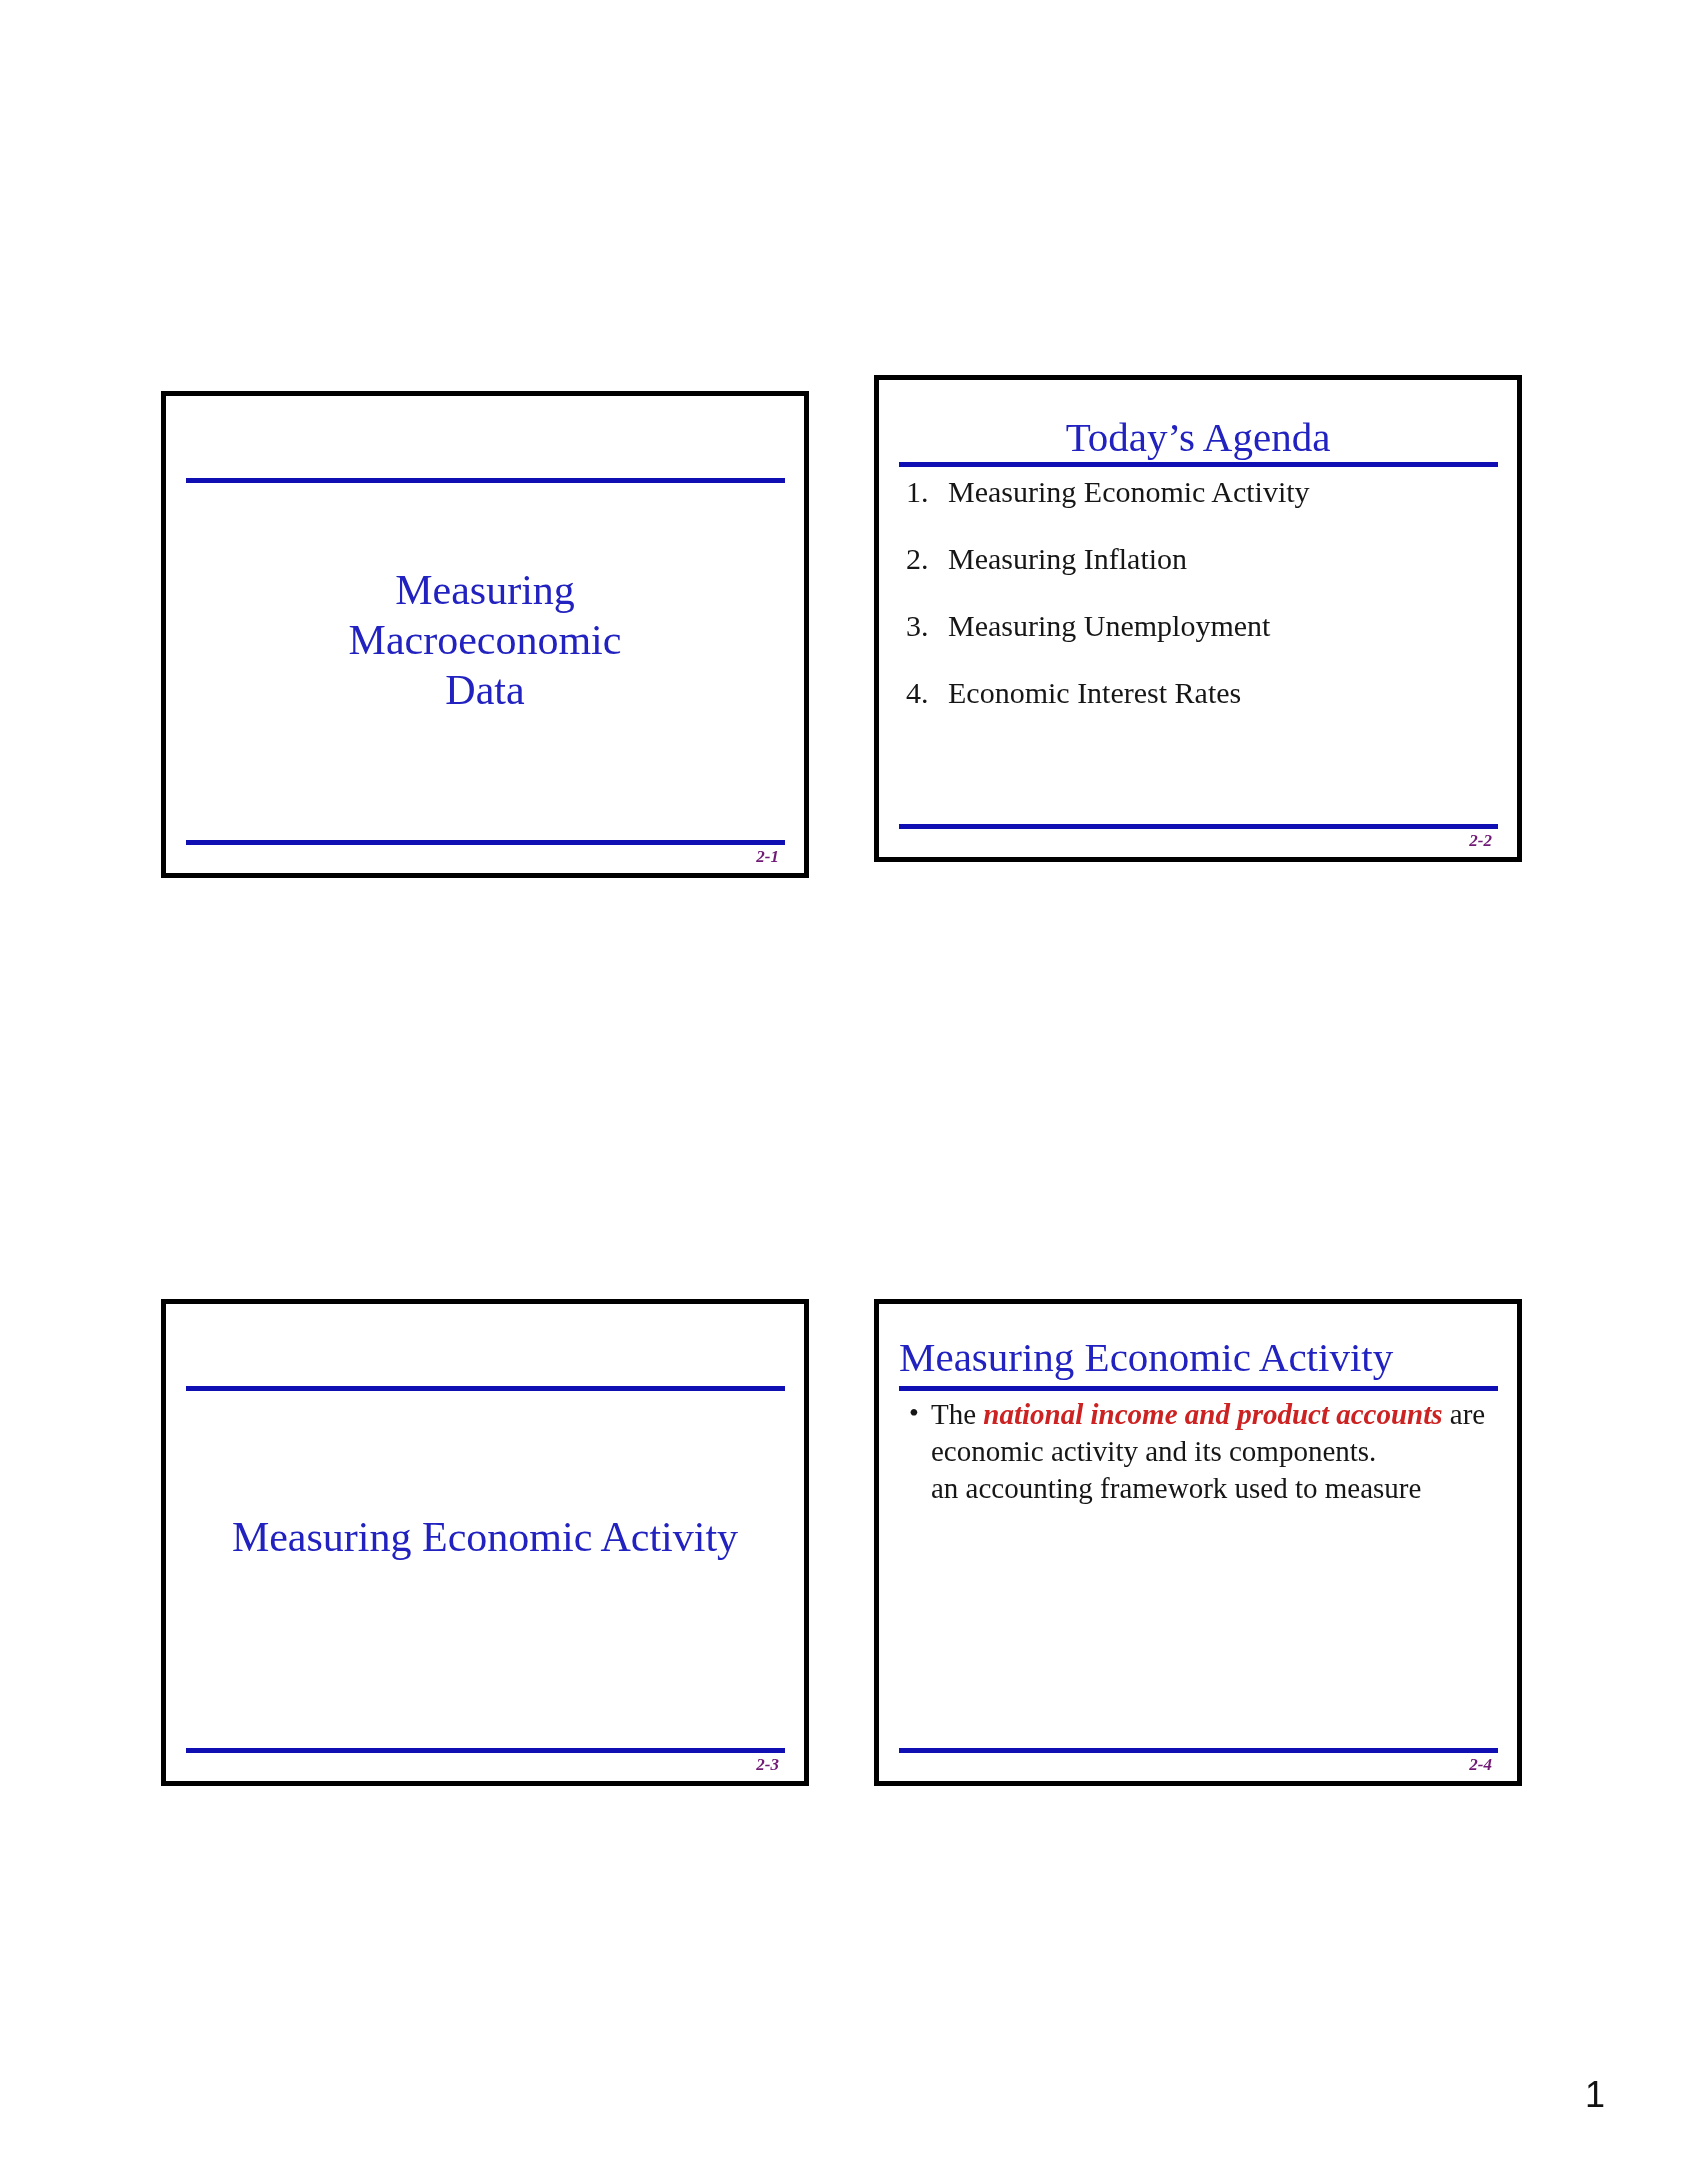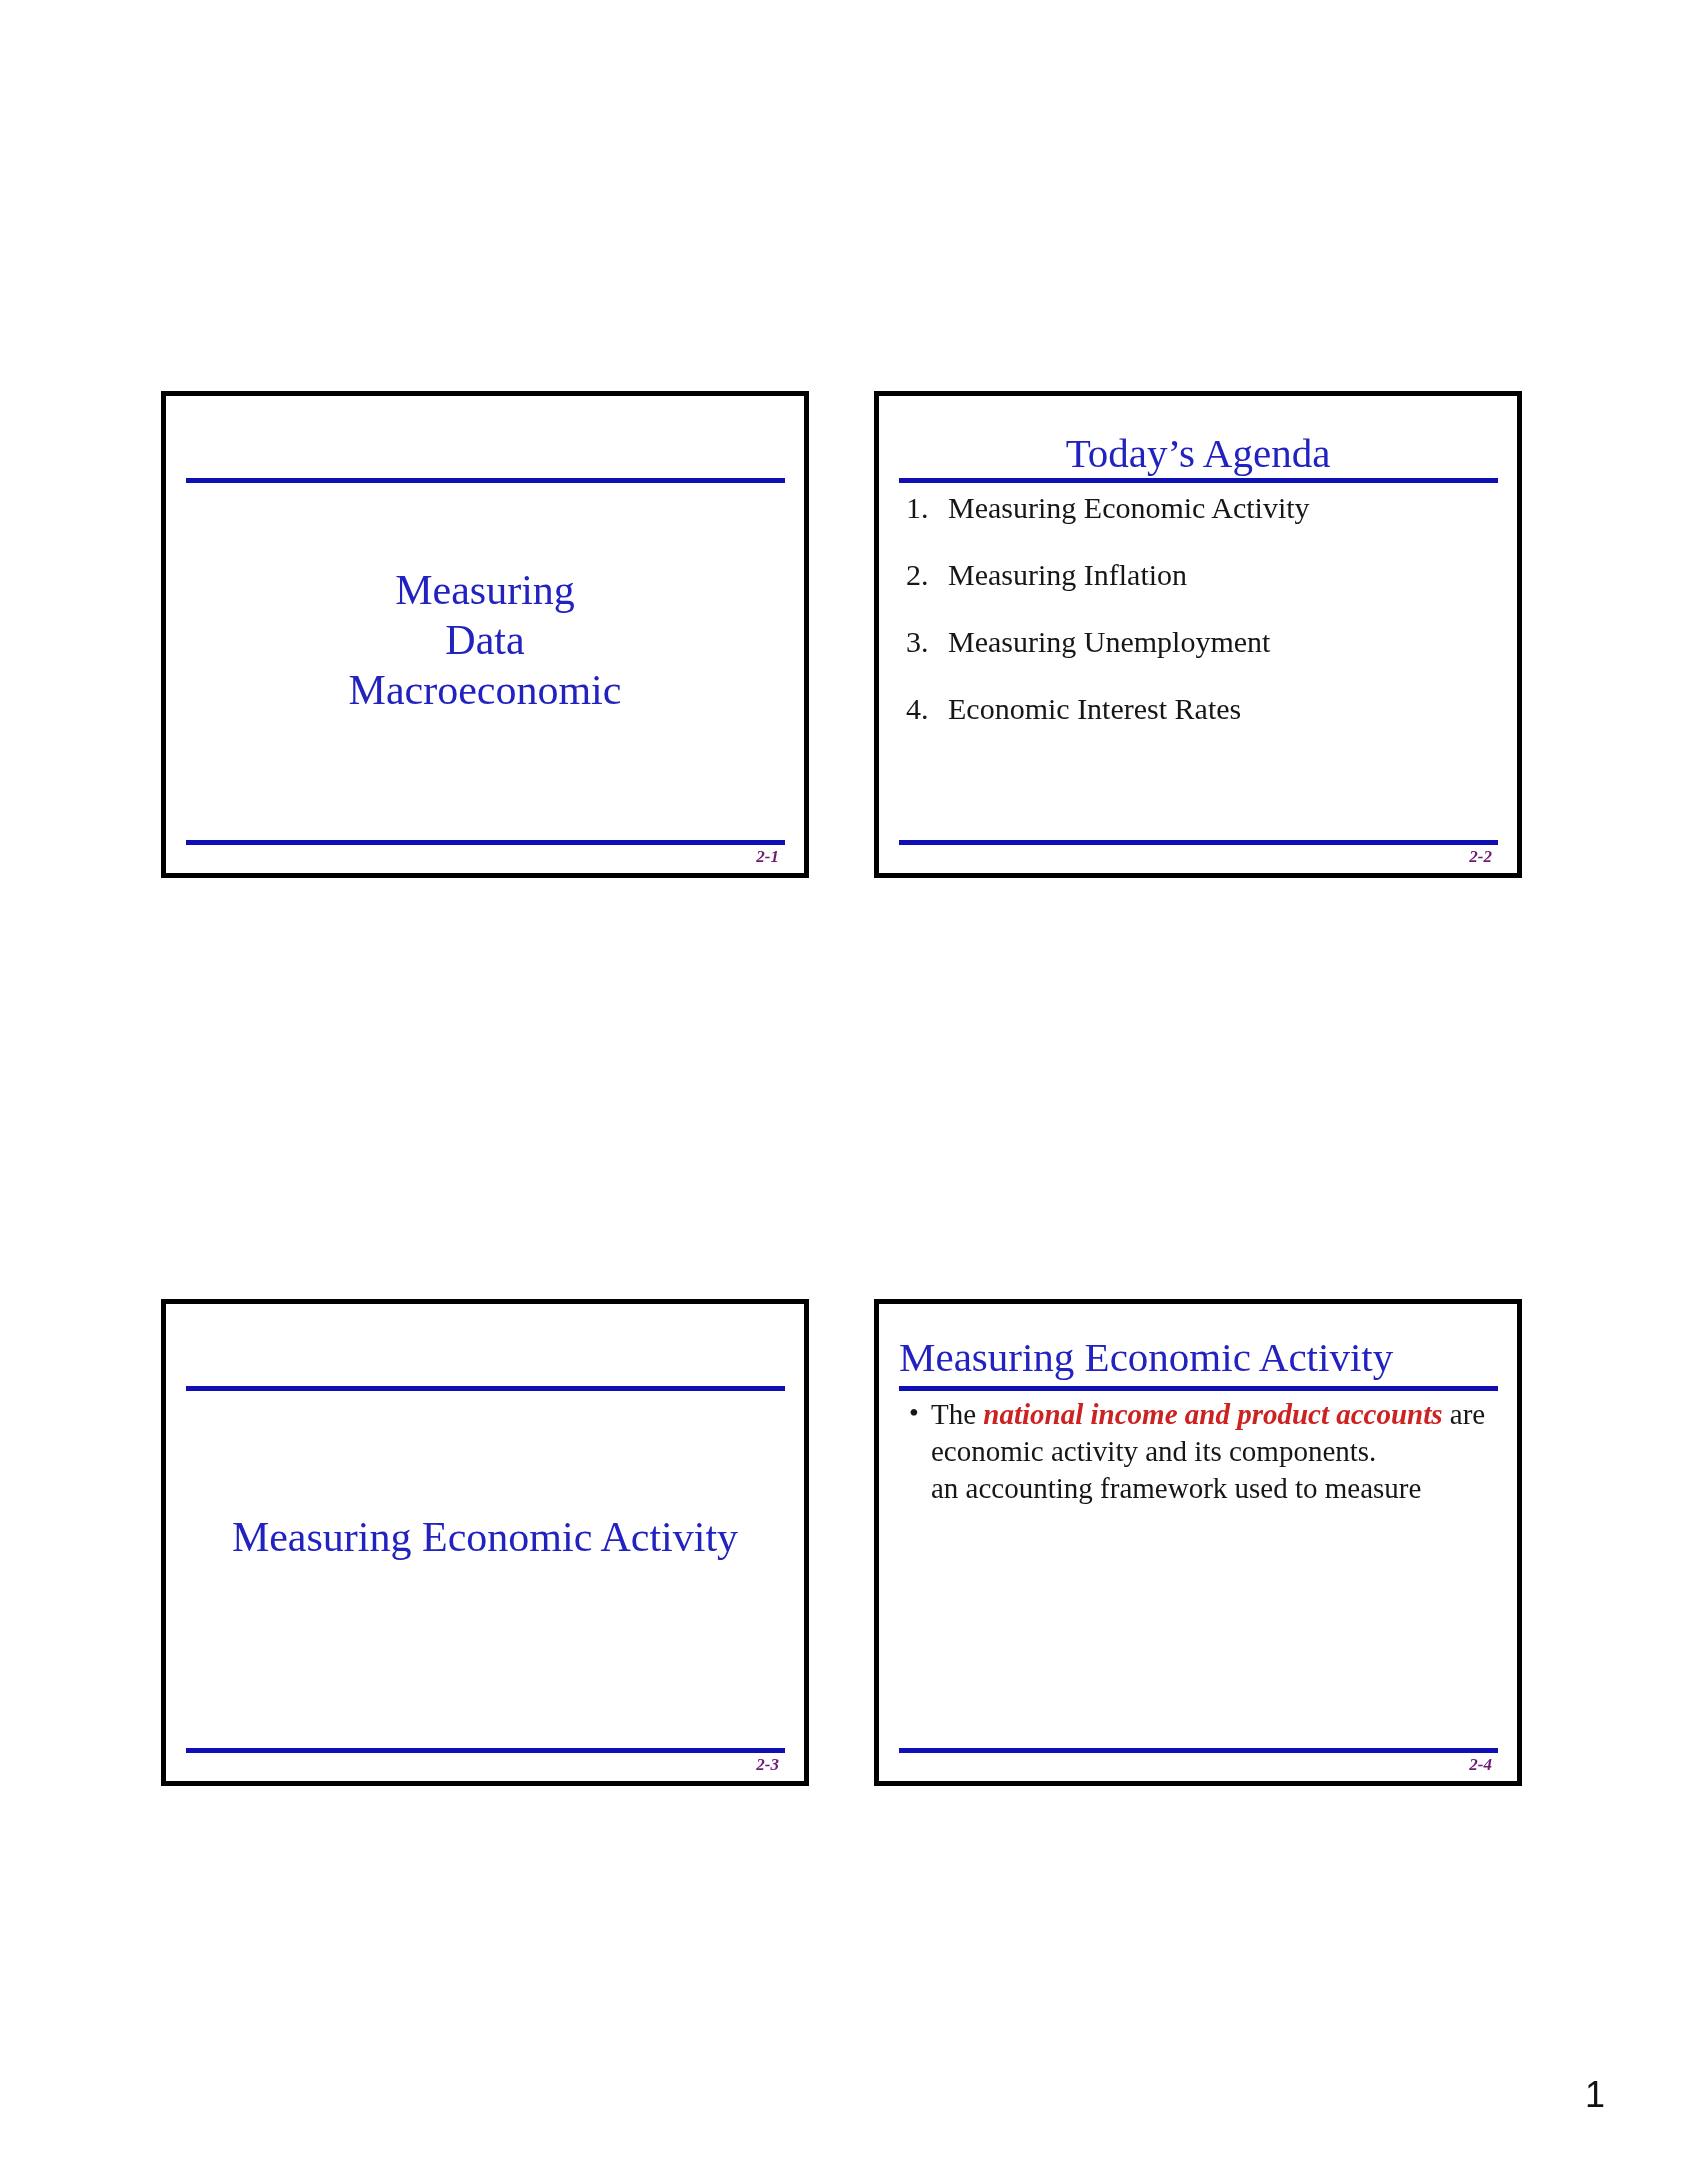--- a/index.html
+++ b/index.html
@@ -18,21 +18,21 @@
   .slide {
     position: absolute;
     width: 648px;
     height: 487px;
     border: 5px solid #000000;
     background: #ffffff;
     box-sizing: border-box;
     overflow: hidden;
   }
   .slide-pos-1 { left: 161px; top: 391px; }
-  .slide-pos-2 { left: 874px; top: 391px; }
+  .slide-pos-2 { left: 874px; top: 375px; }
   .slide-pos-3 { left: 161px; top: 1299px; }
   .slide-pos-4 { left: 874px; top: 1299px; }
 
   .rule {
     position: absolute;
     left: 20px;
     right: 19px;
     height: 5px;
     background: #0f0fb4;
   }
@@ -159,22 +159,22 @@
 </style>
 </head>
 <body>
 
 <div class="page">
 
   <div class="slide slide-pos-1">
     <div class="rule rule-top"></div>
     <div class="big-title-block">
       <div>Measuring</div>
+      <div>Macroeconomic</div>
       <div>Data</div>
-      <div>Macroeconomic</div>
     </div>
     <div class="rule rule-bottom"></div>
     <div class="slide-num">2-1</div>
   </div>
 
   <div class="slide slide-pos-2">
     <div class="centered-title">Today’s Agenda</div>
     <div class="rule rule-top"></div>
     <div class="agenda-list">
       <div class="agenda-item">

